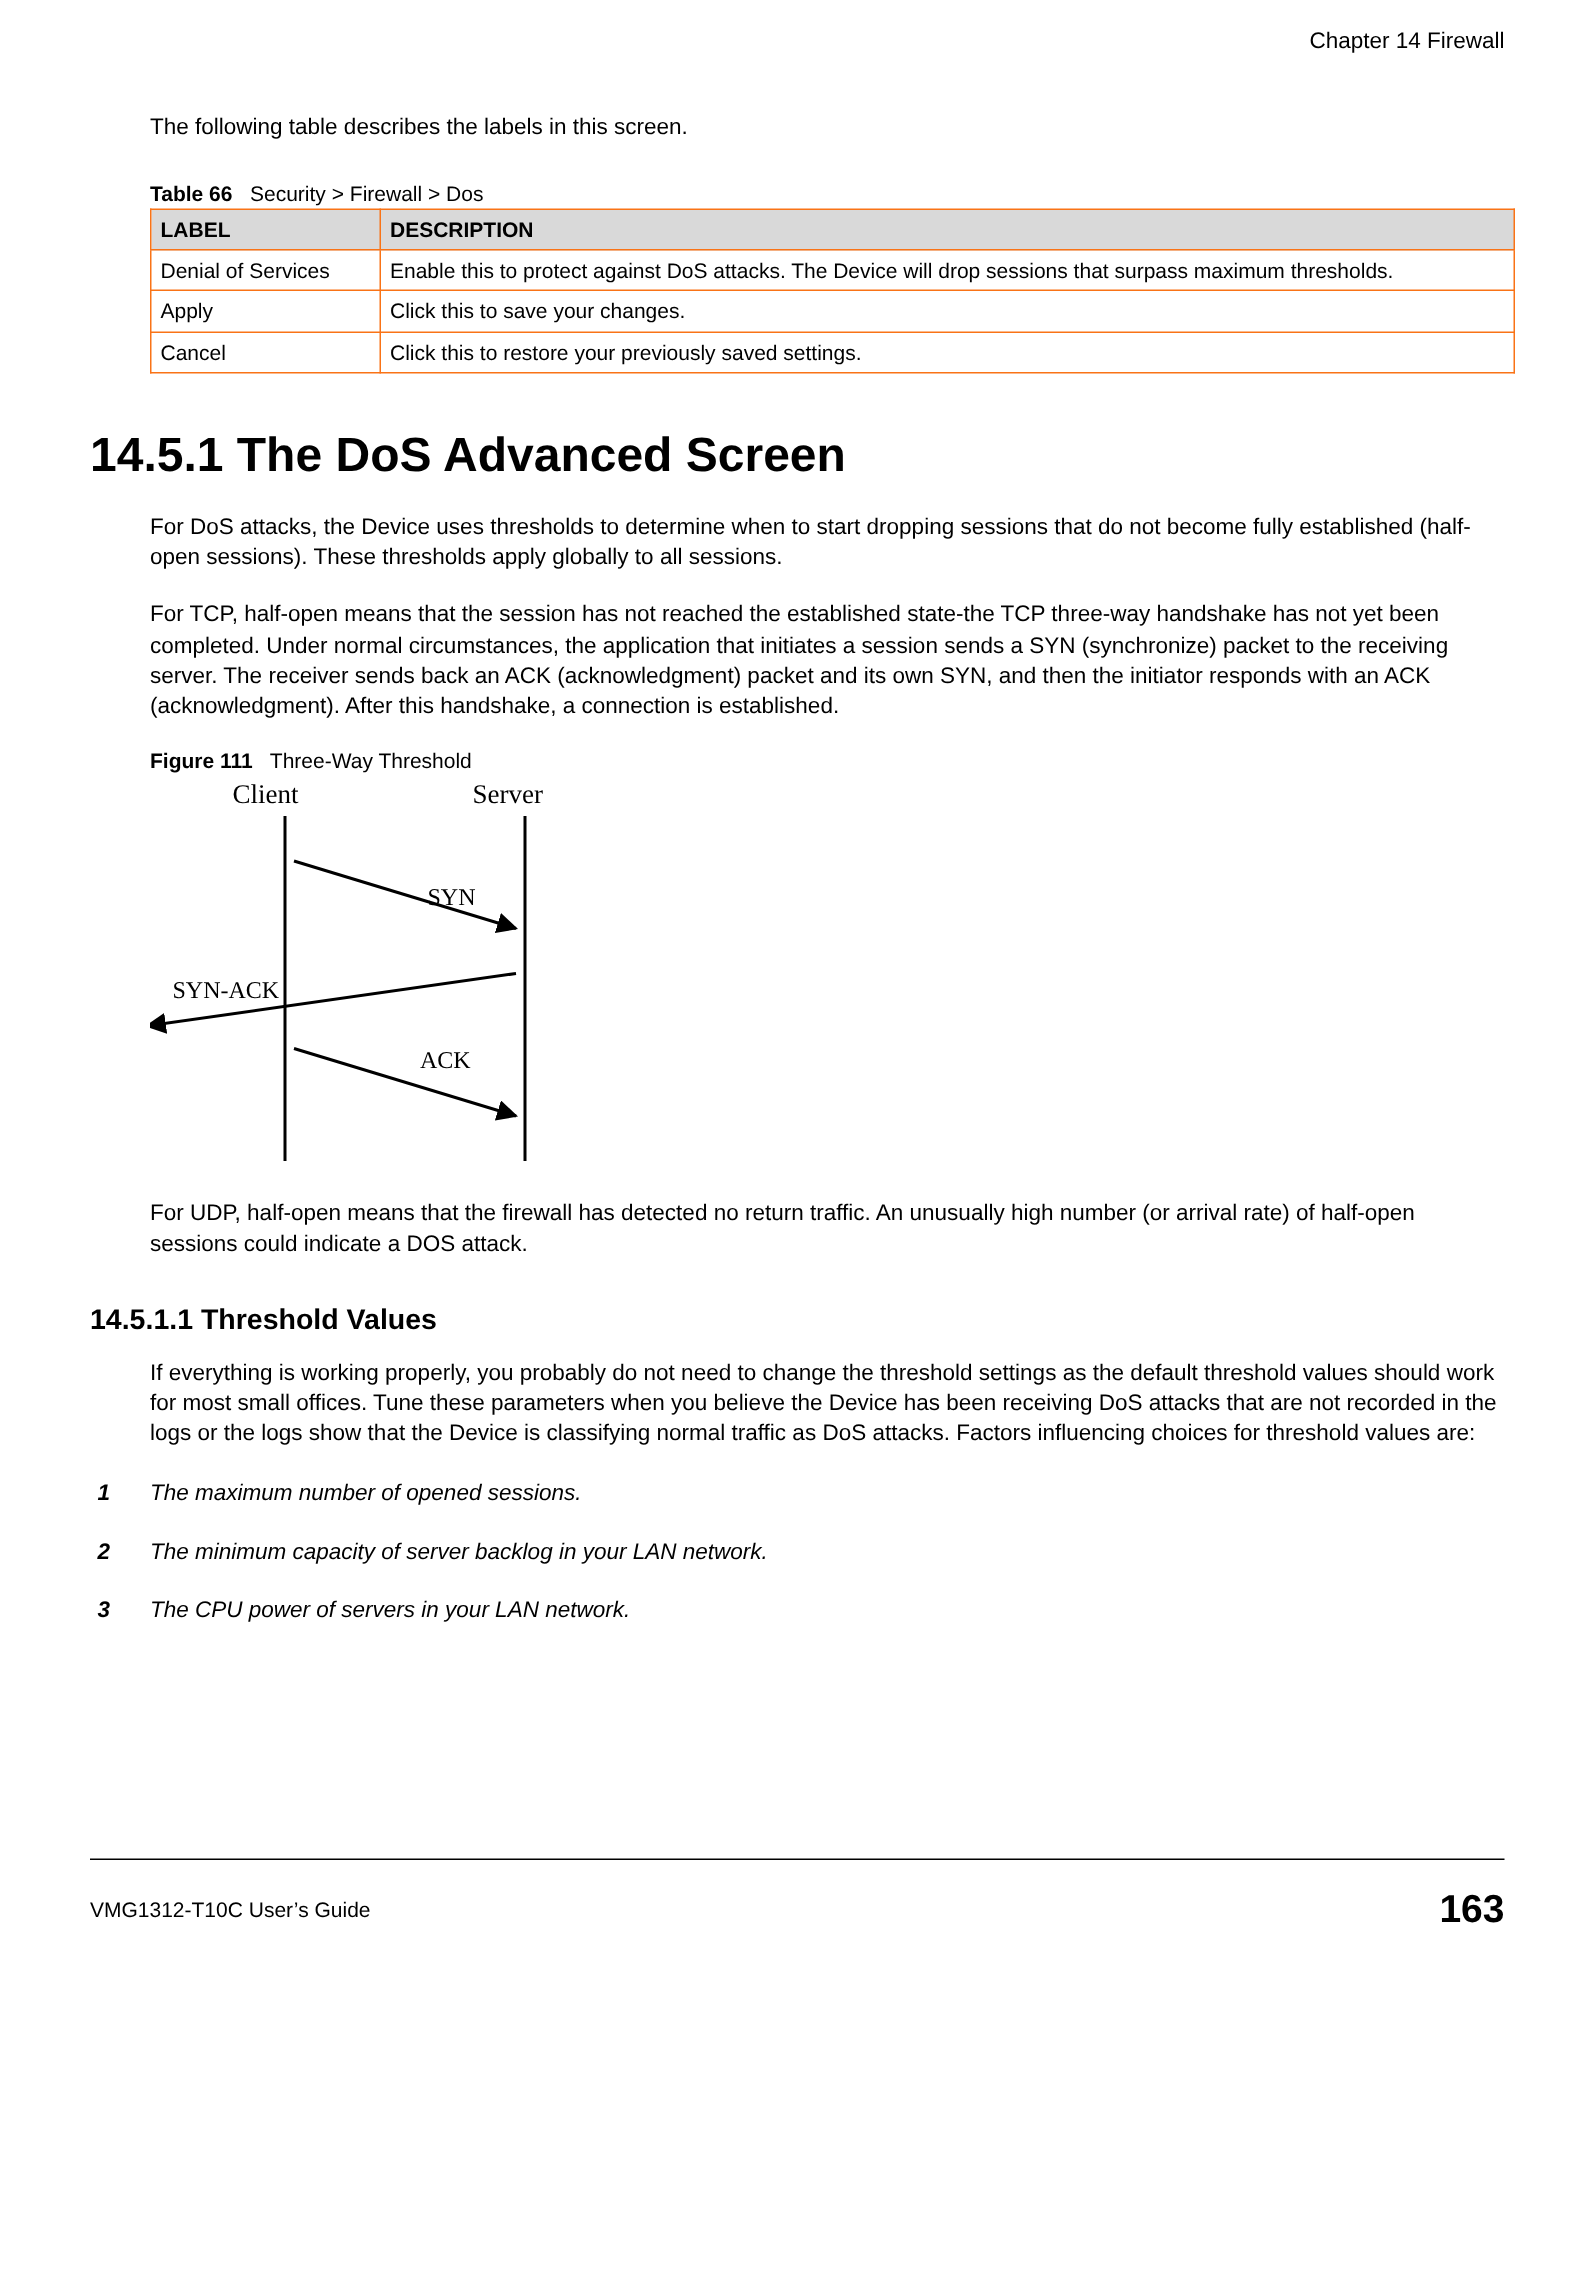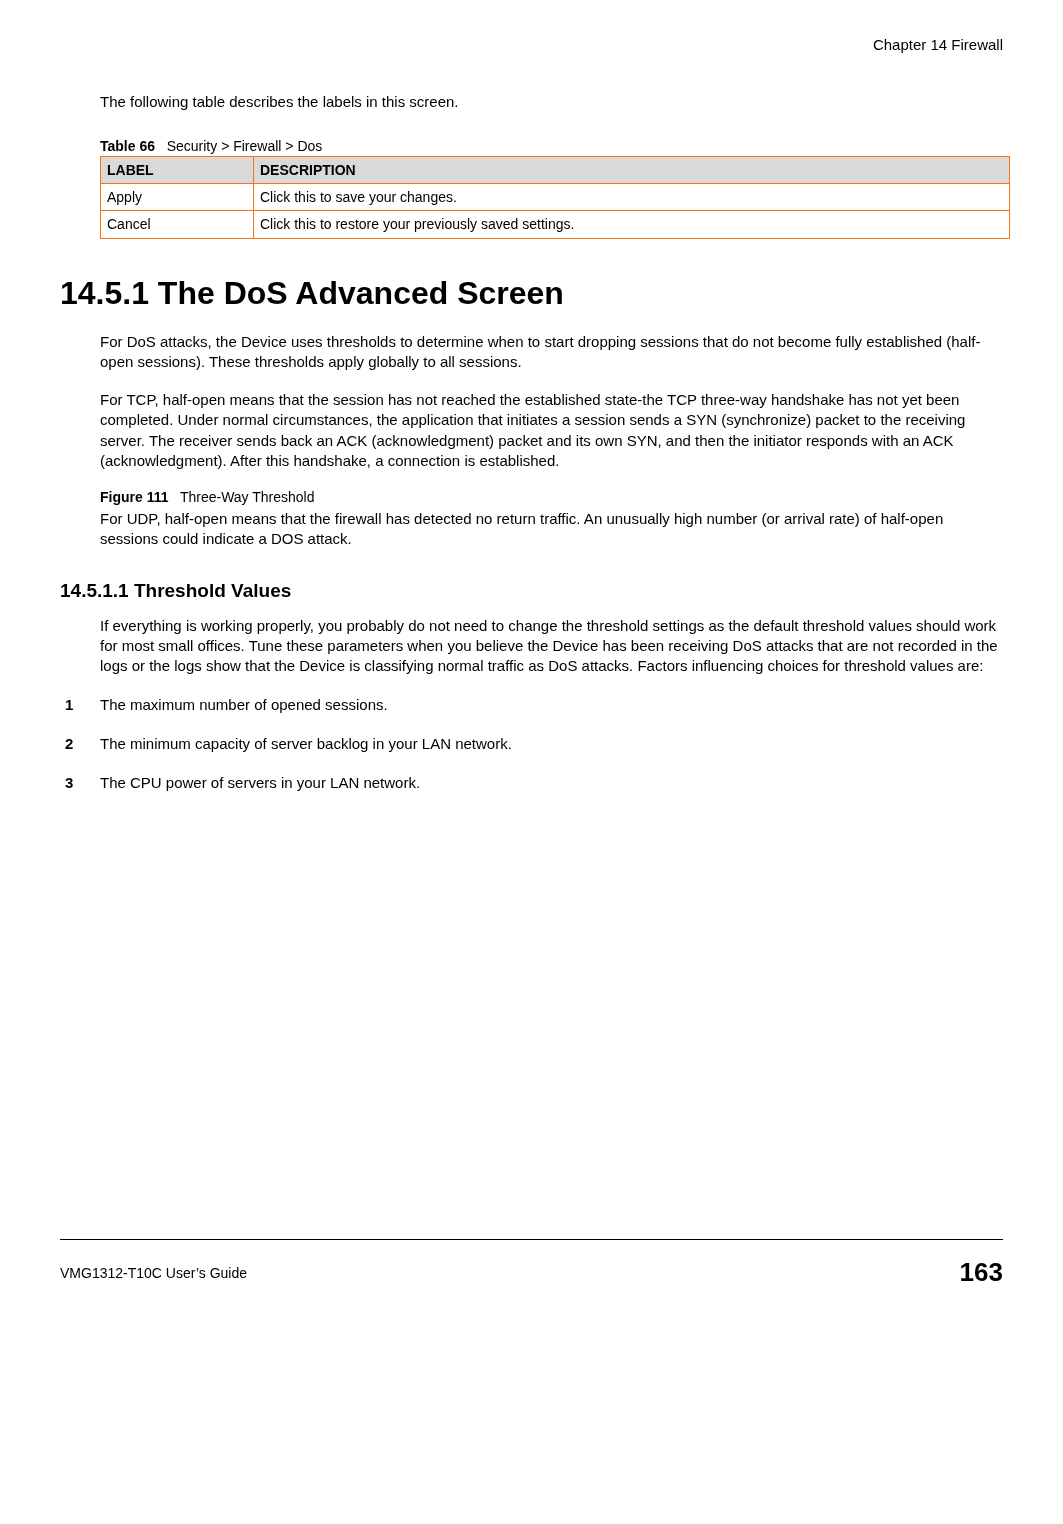--- a/index.html
+++ b/index.html
@@ -8,21 +8,21 @@
     padding: 0;
     background: #fff;
     font-family: Verdana, Geneva, sans-serif;
     color: #000;
   }
   .page {
     width: 1063px;
     height: 1318px;
     position: relative;
     box-sizing: border-box;
-    padding: 36px 60px 40px 60px;
+    padding: 19px 60px 40px 60px;
   }
   .chapter-header {
     text-align: right;
     font-size: 15px;
     margin-bottom: 40px;
   }
   .intro {
     font-size: 15px;
     margin: 0 0 28px 40px;
   }
@@ -95,20 +95,21 @@
     padding: 0;
     margin: 20px 0 0 5px;
     counter-reset: item;
     font-size: 15px;
   }
   ol.numlist li {
     counter-increment: item;
     margin: 16px 0 22px 0;
     padding-left: 35px;
     position: relative;
+    font-style: italic;
   }
   ol.numlist li::before {
     content: counter(item);
     font-weight: bold;
     position: absolute;
     left: 0;
     top: 0;
   }
   .footer {
     position: absolute;
@@ -147,40 +148,67 @@
 
   <table class="desc">
     <thead>
       <tr>
         <th class="label-col">LABEL</th>
         <th>DESCRIPTION</th>
       </tr>
     </thead>
     <tbody>
       <tr>
+        <td class="label-col">Denial of Services</td>
+        <td>Enable this to protect against DoS attacks. The Device will drop sessions that surpass maximum thresholds.</td>
+      </tr>
+      <tr>
         <td class="label-col">Apply</td>
         <td>Click this to save your changes.</td>
       </tr>
       <tr>
         <td class="label-col">Cancel</td>
         <td>Click this to restore your previously saved settings.</td>
       </tr>
     </tbody>
   </table>
 
   <h2 class="section">14.5.1  The DoS Advanced Screen</h2>
 
   <p class="body-para">For DoS attacks, the Device uses thresholds to determine when to start dropping sessions that do not become fully established (half-open sessions). These thresholds apply globally to all sessions.</p>
   <p class="body-para">For TCP, half-open means that the session has not reached the established state-the TCP three-way handshake has not yet been completed. Under normal circumstances, the application that initiates a session sends a SYN (synchronize) packet to the receiving server. The receiver sends back an ACK (acknowledgment) packet and its own SYN, and then the initiator responds with an ACK (acknowledgment). After this handshake, a connection is established.</p>
 
   <p class="fig-caption">
     <b>Figure 111</b>&nbsp;&nbsp;
     <span>Three-Way Threshold</span>
   </p>
 
+  <div class="figure-box">
+    <svg class="handshake" width="330" height="260">
+      <defs>
+        <marker id="arrow" viewBox="0 0 10 10" refX="9" refY="5" markerWidth="7" markerHeight="7" orient="auto-start-reverse">
+          <path d="M 0 0 L 10 5 L 0 10 z" fill="#000"></path>
+        </marker>
+      </defs>
+
+      <line x1="90" y1="25" x2="90" y2="255" stroke="#000" stroke-width="2"></line>
+      <line x1="250" y1="25" x2="250" y2="255" stroke="#000" stroke-width="2"></line>
+
+      <line x1="96" y1="55" x2="244" y2="100" stroke="#000" stroke-width="2" marker-end="url(#arrow)"></line>
+
+      <line x1="244" y1="130" x2="-2" y2="165" stroke="#000" stroke-width="2" marker-end="url(#arrow)"></line>
+
+      <line x1="96" y1="180" x2="244" y2="225" stroke="#000" stroke-width="2" marker-end="url(#arrow)"></line>
+    </svg>
+    <span class="fig-label fig-client">Client</span>
+    <span class="fig-label fig-server">Server</span>
+    <span class="fig-label fig-syn">SYN</span>
+    <span class="fig-label fig-synack">SYN-ACK</span>
+    <span class="fig-label fig-ack">ACK</span>
+  </div>
 
   <p class="body-para">For UDP, half-open means that the firewall has detected no return traffic. An unusually high number (or arrival rate) of half-open sessions could indicate a DOS attack.</p>
 
   <h3 class="subsection">14.5.1.1  Threshold Values</h3>
 
   <p class="body-para">If everything is working properly, you probably do not need to change the threshold settings as the default threshold values should work for most small offices. Tune these parameters when you believe the Device has been receiving DoS attacks that are not recorded in the logs or the logs show that the Device is classifying normal traffic as DoS attacks. Factors influencing choices for threshold values are:</p>
 
   <ol class="numlist">
     <li>The maximum number of opened sessions.</li>
     <li>The minimum capacity of server backlog in your LAN network.</li>

